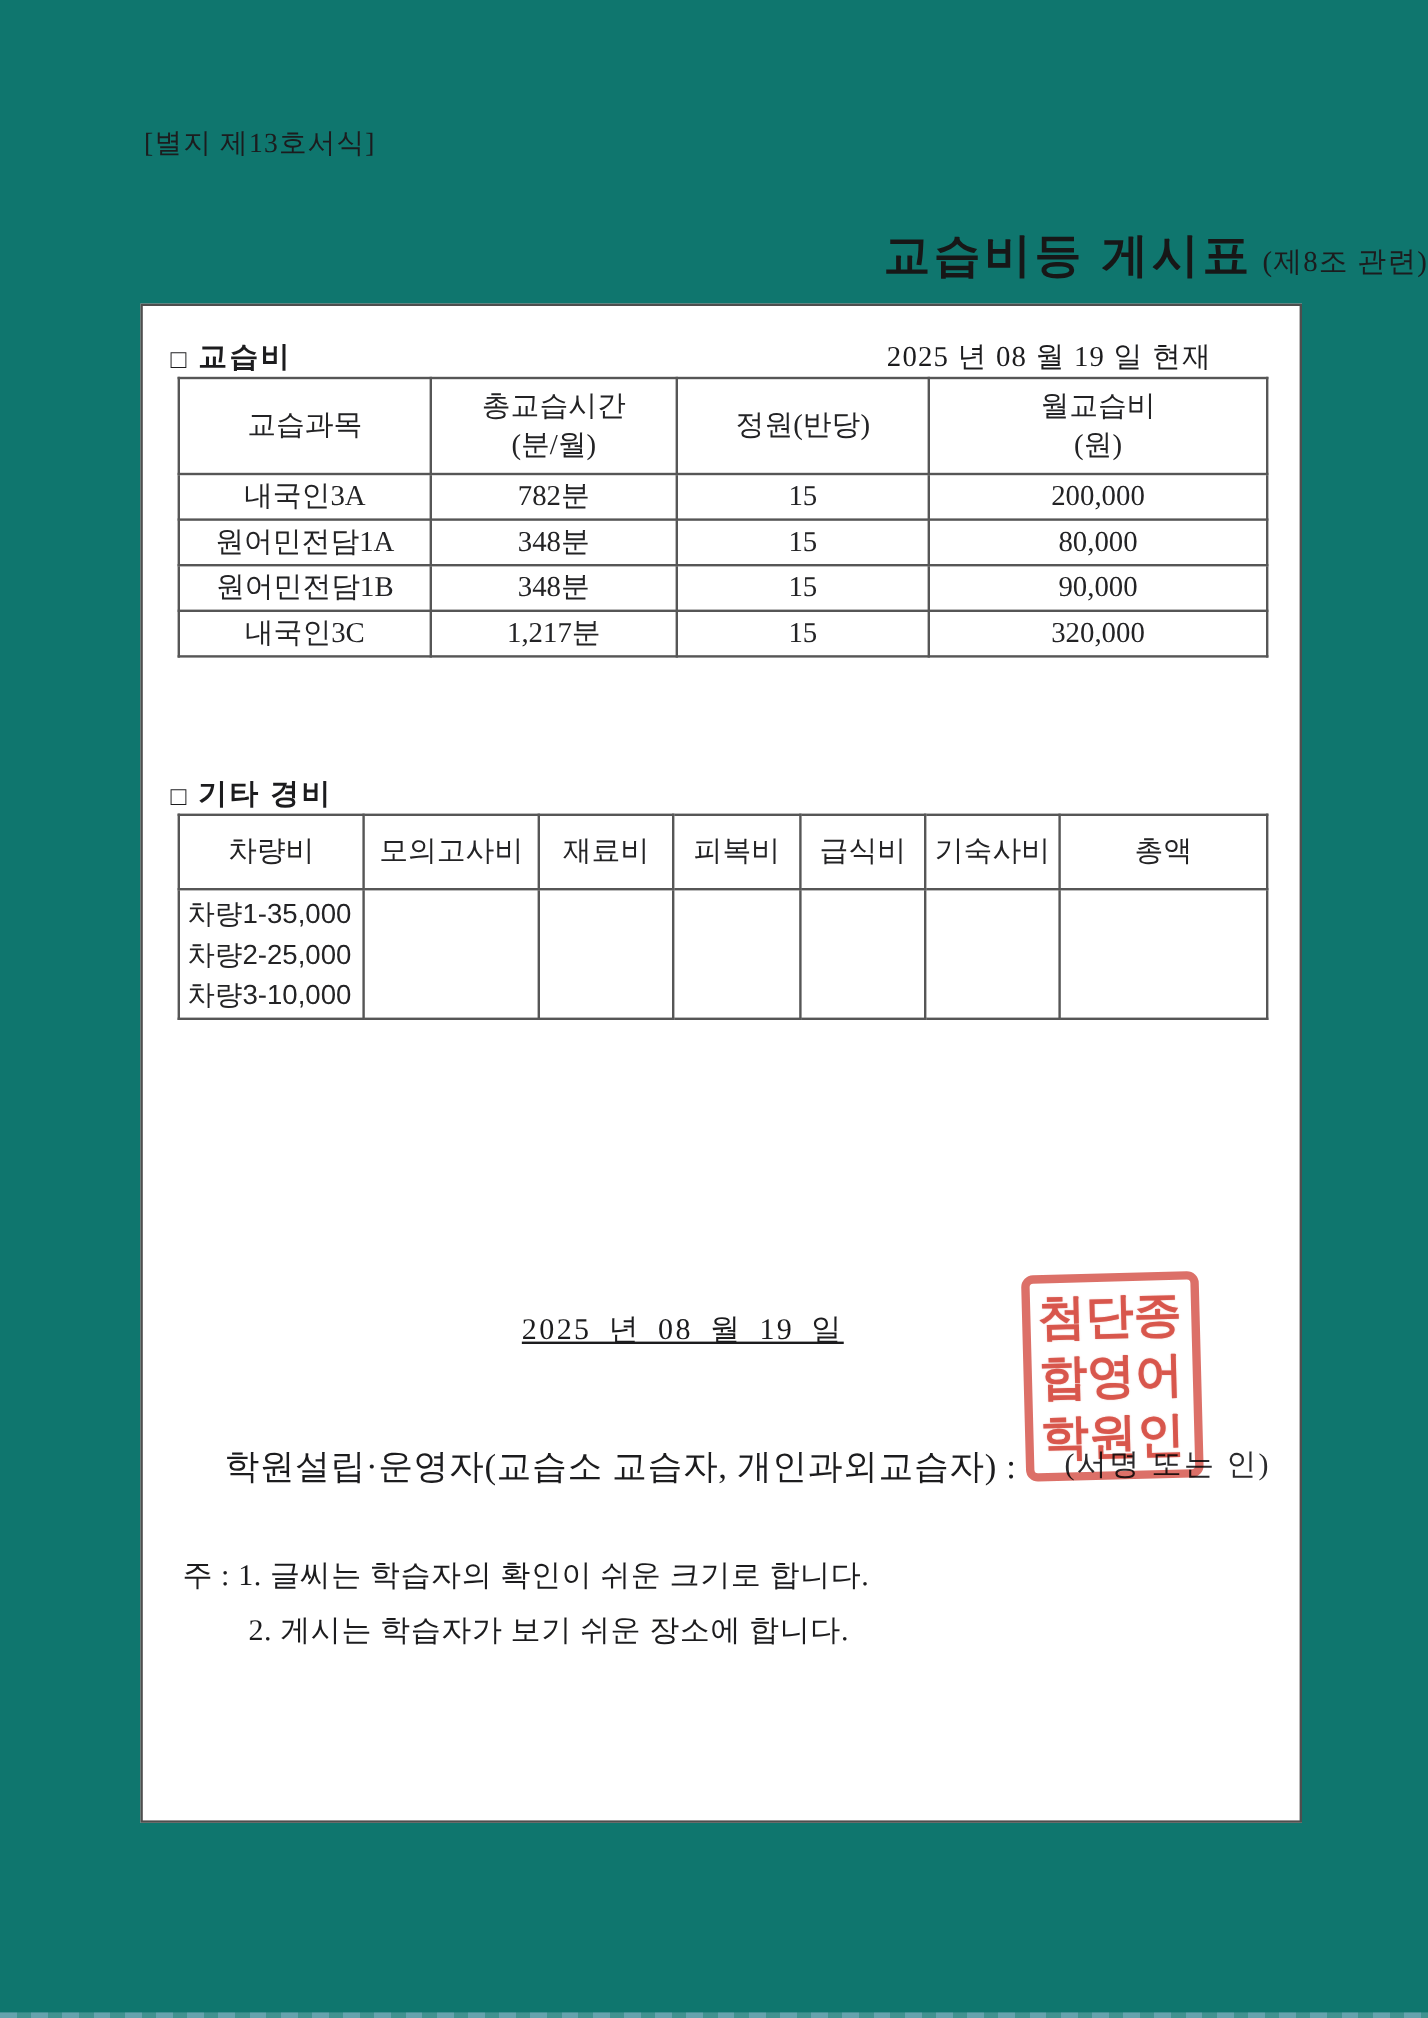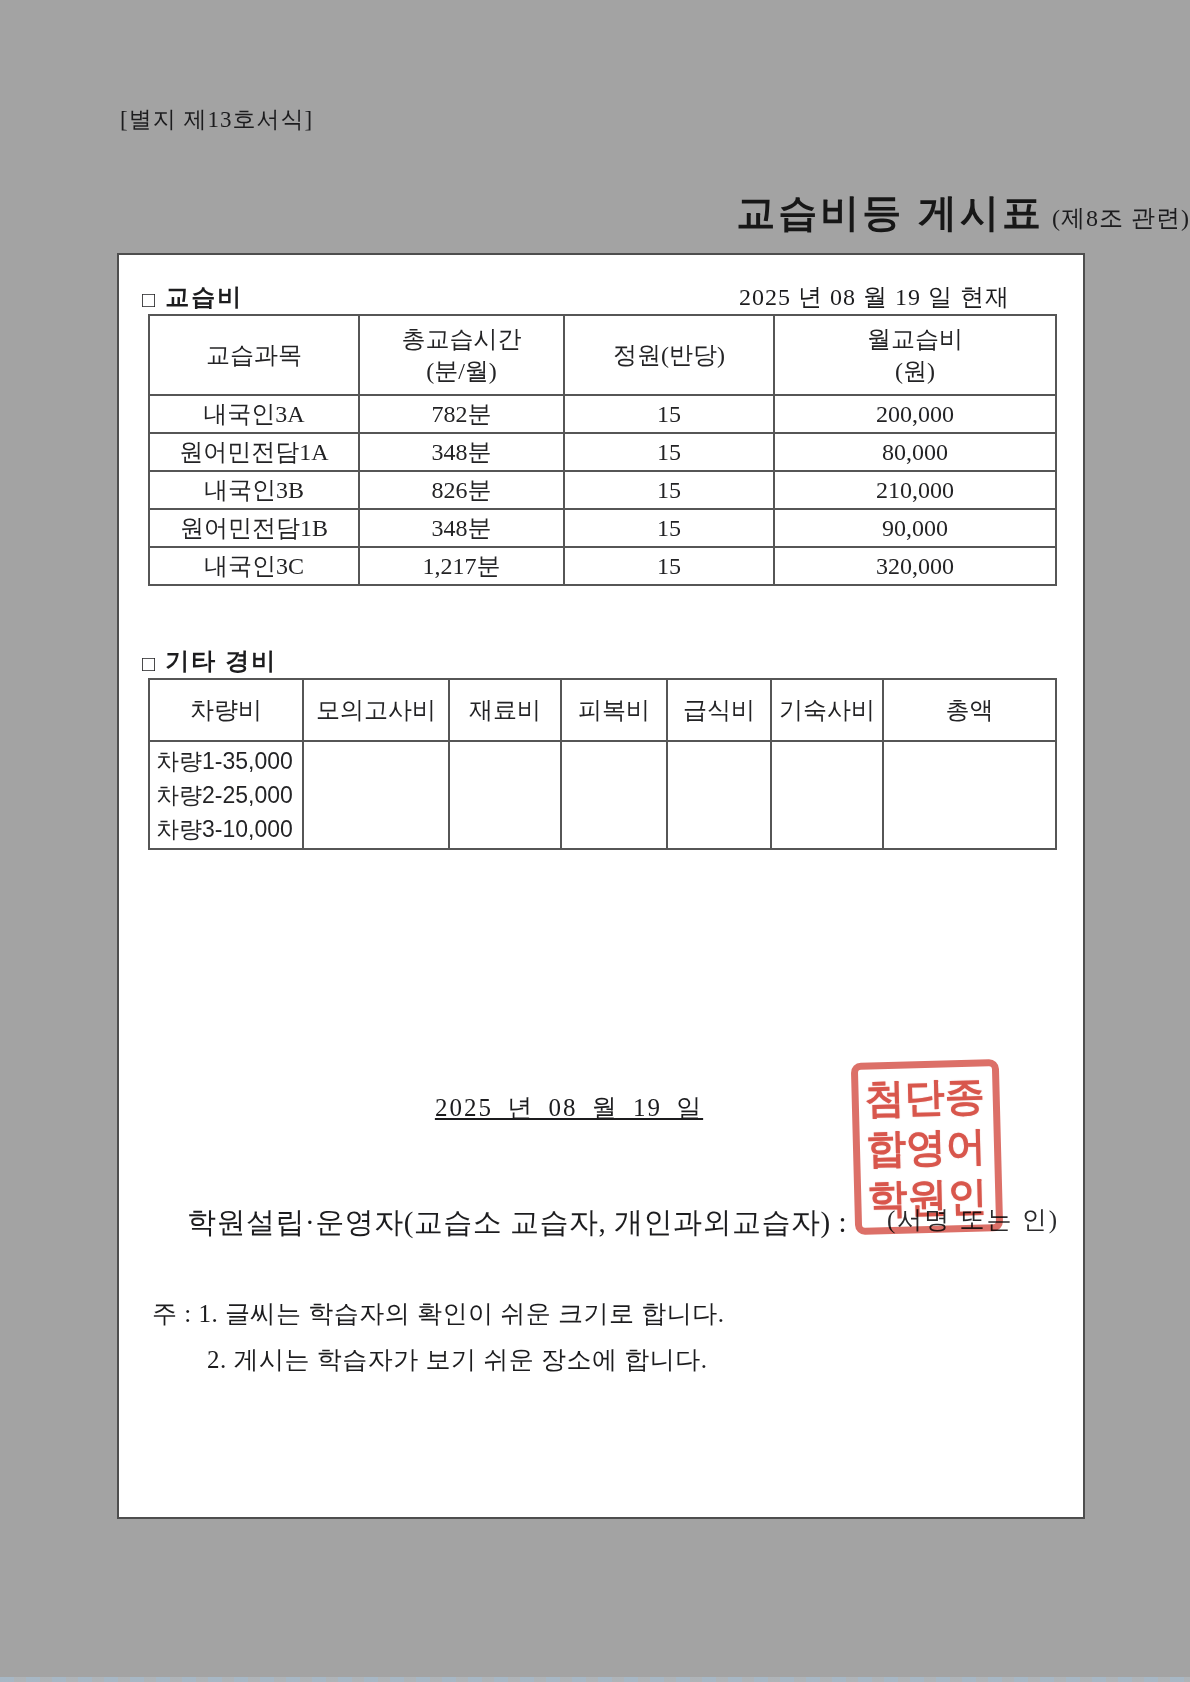--- a/index.html
+++ b/index.html
@@ -1,19 +1,19 @@
 <!DOCTYPE html>
 <html lang="ko"><head>
 <meta charset="utf-8">
 <style>
   html,body{margin:0;padding:0;background:#ffffff;}
   .page{
     position:relative;
     width:1190px;height:1682px;
-    background:#a3a3a3;
+    background:#0f766e;
     font-family:"Liberation Serif","DejaVu Serif",serif;
     color:#1c1c1e;
     overflow:hidden;
   }
   
   .form-ref{
     position:absolute;left:120px;top:104px;
     font-size:23px;letter-spacing:1px;
   }
   
@@ -175,26 +175,20 @@
         <td>15</td>
         <td>200,000</td>
       </tr>
       <tr>
         <td>원어민전담1A</td>
         <td>348분</td>
         <td>15</td>
         <td>80,000</td>
       </tr>
       <tr>
-        <td>내국인3B</td>
-        <td>826분</td>
-        <td>15</td>
-        <td>210,000</td>
-      </tr>
-      <tr>
         <td>원어민전담1B</td>
         <td>348분</td>
         <td>15</td>
         <td>90,000</td>
       </tr>
       <tr>
         <td>내국인3C</td>
         <td>1,217분</td>
         <td>15</td>
         <td>320,000</td>

